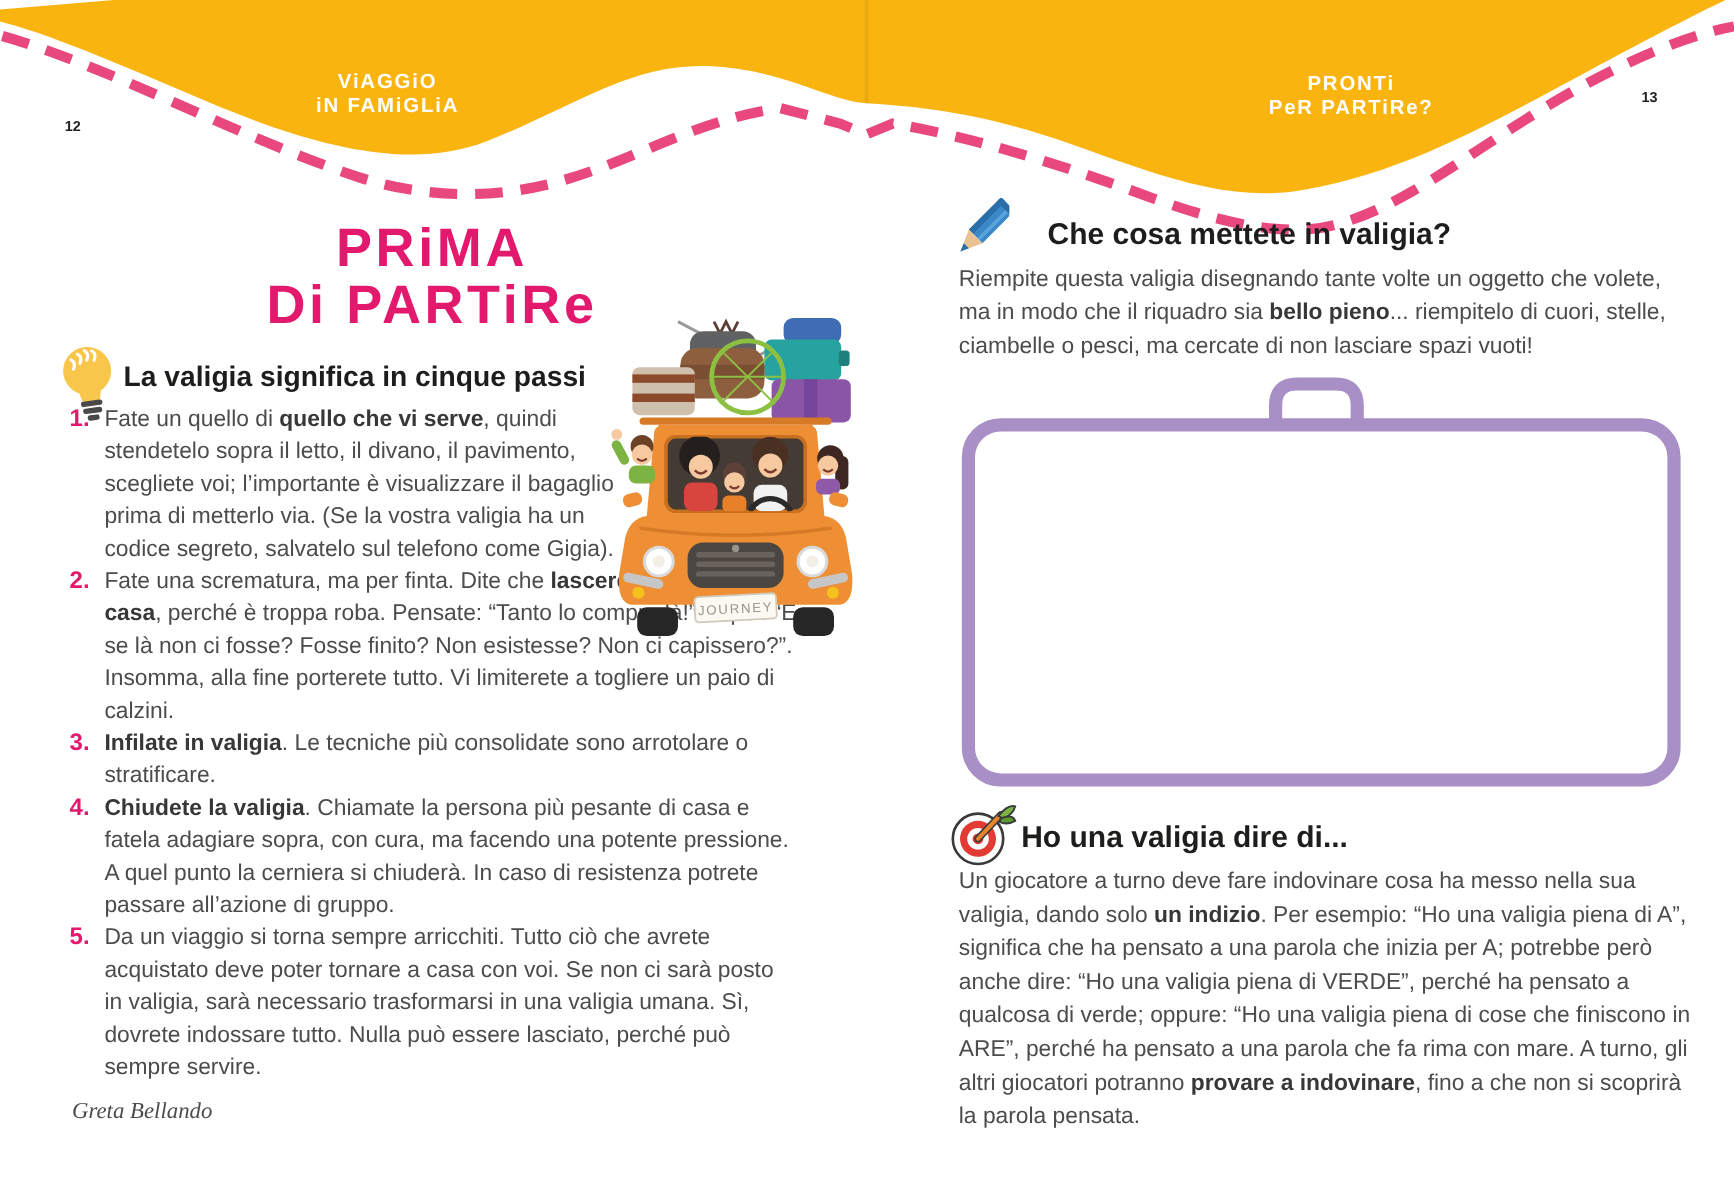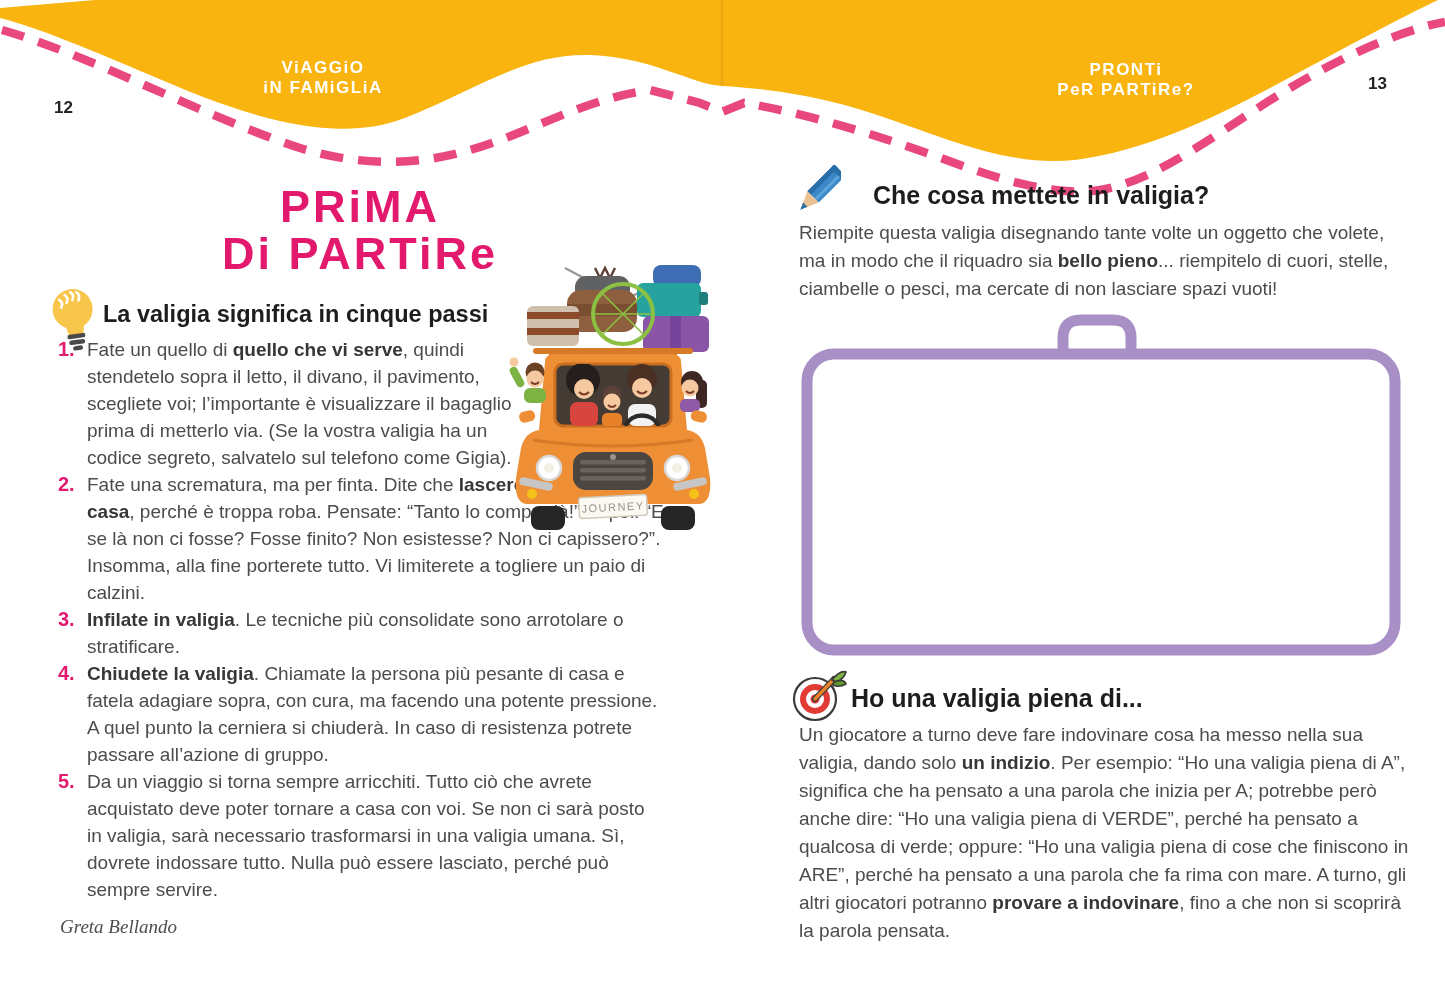--- a/index.html
+++ b/index.html
@@ -6,21 +6,21 @@
   .spread{
     position:relative;width:1445px;height:1000px;background:#ffffff;overflow:hidden;
     font-family:"Liberation Sans",sans-serif;color:#4c4c4c;
   }
   
   #band{position:absolute;left:0;top:0;width:1445px;height:235px;}
   .band-header{
     position:absolute;text-align:center;color:#ffffff;font-weight:bold;
     font-size:17px;line-height:20px;letter-spacing:1.5px;
   }
-  .page-num{position:absolute;font-size:17px;color:#222;font-weight:bold;}
+  .page-num{position:absolute;font-size:12px;color:#222;font-weight:bold;}
   
   .main-title{
     position:absolute;left:95px;top:183px;width:530px;text-align:center;
     color:#e3196e;font-weight:800;font-size:45px;line-height:47px;letter-spacing:3px;
   }
   .section-heading{color:#1d1d1b;font-weight:bold;position:absolute;}
   #heading-left{left:103px;top:301px;font-size:23.5px;}
   #heading-r1{left:873px;top:181px;font-size:25px;}
   #heading-r2{left:851px;top:684px;font-size:25px;}
   .steps{position:absolute;left:58px;top:336px;width:606px;font-size:19px;line-height:27px;}
@@ -231,16 +231,16 @@
   <svg class="icon" style="left:790px;top:668px;" width="58" height="56" viewBox="0 0 58 56">
     <circle cx="25" cy="31" r="21" fill="#ffffff" stroke="#3a3a3a" stroke-width="2.2"></circle>
     <circle cx="25" cy="31" r="15" fill="#e23b33"></circle>
     <circle cx="25" cy="31" r="9" fill="#ffffff"></circle>
     <circle cx="25" cy="31" r="4.5" fill="#e23b33"></circle>
     <line x1="25" y1="31" x2="44" y2="11" stroke="#3a3a3a" stroke-width="6" stroke-linecap="round"></line>
     <line x1="25" y1="31" x2="43" y2="12" stroke="#e8832c" stroke-width="3.4" stroke-linecap="round"></line>
     <path d="M 42,12 q 8,-10 14,-8 q -2,7 -10,10 Z" fill="#7cb342" stroke="#3a3a3a" stroke-width="1.6"></path>
     <path d="M 44,14 q 10,-4 12,2 q -7,4 -13,1 Z" fill="#5c9a30" stroke="#3a3a3a" stroke-width="1.6"></path>
   </svg>
-  <div class="section-heading" id="heading-r2">Ho una valigia piena di...</div>
+  <div class="section-heading" id="heading-r2">Ho una valigia dire di...</div>
   <div class="para" id="para-r2"><span>Un giocatore a turno deve fare indovinare cosa ha messo nella sua valigia, dando solo </span><span class="b">un indizio</span><span>. Per esempio: “Ho una valigia piena di A”, significa che ha pensato a una parola che inizia per A; potrebbe però anche dire: “Ho una valigia piena di VERDE”, perché ha pensato a qualcosa di verde; oppure: “Ho una valigia piena di cose che finiscono in ARE”, perché ha pensato a una parola che fa rima con mare. A turno, gli altri giocatori potranno </span><span class="b">provare a indovinare</span><span>, fino a che non si scoprirà la parola pensata.</span></div>
 
 </div>
 
 </body></html>

